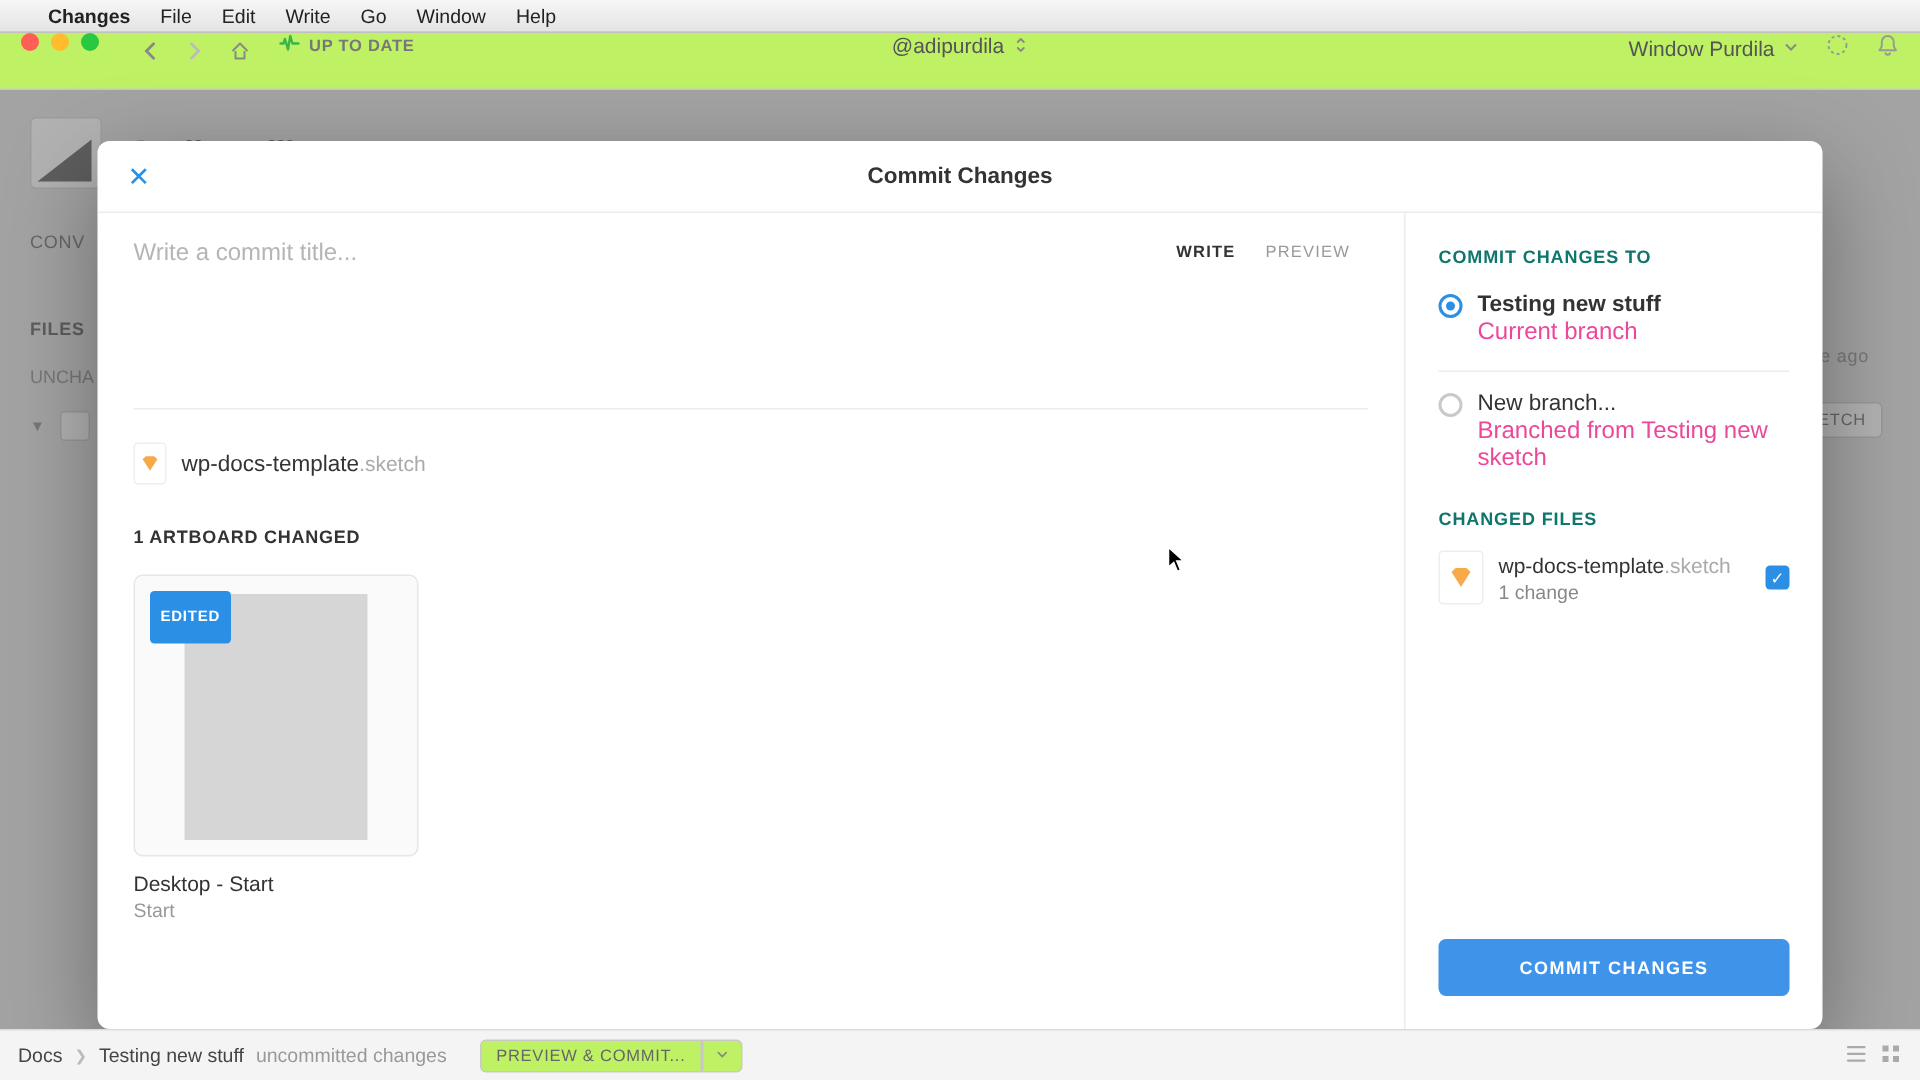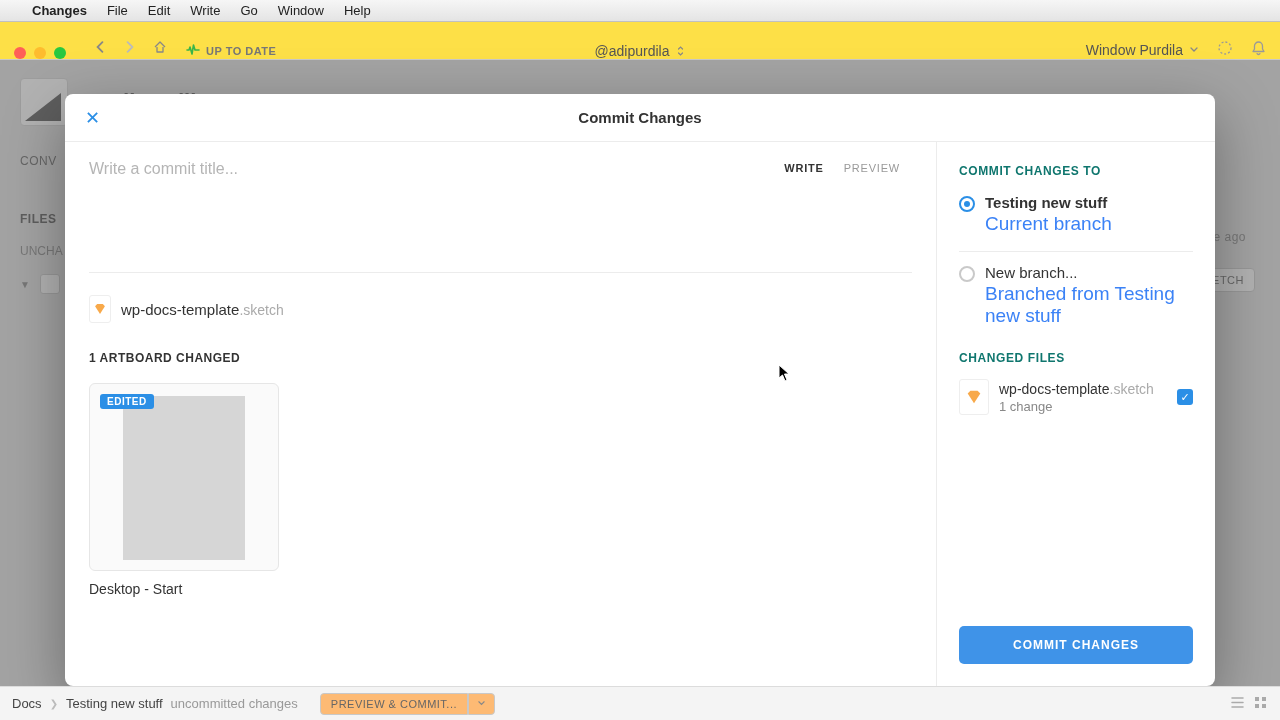--- a/index.html
+++ b/index.html
@@ -22,24 +22,24 @@
       padding: 0 12px;
       gap: 20px;
       font-size: 13px;
       border-bottom: 1px solid #c0c0c0;
     }
     .menubar .apple-icon { font-size: 14px; }
     .menubar span:nth-child(2){ font-weight: 700; }
 
     .toolbar {
       height: 38px;
-      background: #fde047;
+      background: #bef264;
       border-bottom: 1px solid #c8c8c8;
       display: flex;
-      align-items: flex-end;
+      align-items: flex-start;
       padding: 0 14px;
       gap: 6px;
       position: relative;
     }
     .traffic { display:flex; gap:8px; margin-right: 16px; }
     .dot { width:12px;height:12px;border-radius:50%; }
     .dot.red{background:#ff5f57}.dot.yellow{background:#febc2e}.dot.green{background:#28c840}
     .nav-btn{ width:24px;height:24px;display:flex;align-items:center;justify-content:center;color:#777;border-radius:4px;}
     .up-to-date{ display:flex; align-items:center; gap:6px; color:#777; font-size:11px; letter-spacing:.5px; font-weight:600; margin-left:8px;}
     .heartbeat{ color:#3ab54a; font-size:15px; }
@@ -78,21 +78,21 @@
     .bottombar{
       position:absolute; bottom:0; left:0; right:0; height:34px;
       background:#f4f4f4; border-top:1px solid #dcdcdc;
       display:flex; align-items:center; padding:0 12px; gap:8px;
       font-size:13px; color:#666;
     }
     .bottombar .crumb{ color:#444;}
     .bottombar .sep{ color:#bbb; font-size:10px;}
     .bottombar .muted{ color:#999;}
     .bottombar .btn{
-      border:1px solid #c8c8c8; padding:4px 10px; border-radius:4px; background:#fdba74; font-size:11px; letter-spacing:.5px; color:#666;
+      border:1px solid #c8c8c8; padding:4px 10px; border-radius:4px; background:#bef264; font-size:11px; letter-spacing:.5px; color:#666;
       display:flex; align-items:center; gap:6px;
     }
     .bottombar .btn.sep-attached{ border-left:1px solid #c8c8c8; border-radius:0 4px 4px 0; padding:4px 8px;}
     .bottombar .btn.main{ border-radius:4px 0 0 4px;}
     .bottombar .spacer{ margin-left:auto; display:flex; gap:8px; color:#999;}
 
     .modal {
       position:absolute;
       top: 94px;
       left: 65px;
@@ -140,34 +140,34 @@
     .file-line .name{ font-size:15px; color:#333;}
     .file-line .ext{ color:#aaa;}
     .artb-header{ margin-top:28px; font-size:12px; font-weight:700; letter-spacing:.5px; color:#333;}
     .artboard-card{
       margin-top:18px; width:190px; height:188px; border:1px solid #e6e6e6; border-radius:6px;
       padding:12px; position:relative; background:#fafafa;
     }
     .edited-badge{
       position:absolute; top:10px; left:10px;
       background:#2b8fe6; color:#fff; font-size:10px; letter-spacing:.5px; font-weight:600;
-      padding:2px 7px; border-radius:3px;
+      padding:12px 7px; border-radius:3px;
     }
     .artboard-preview{ width:122px; height:164px; background:#d6d6d6; margin:0 auto;}
     .artboard-title{ margin-top:10px; font-size:14px; color:#333;}
     .artboard-sub{ font-size:13px; color:#999; margin-top:2px;}
 
     .right-pane{ width:278px; padding:22px 22px; display:flex; flex-direction:column;}
     .rp-header{ font-size:12px; font-weight:700; letter-spacing:.6px; color:#0f766e;}
     .radio-row{ display:flex; align-items:flex-start; gap:10px; margin-top:16px;}
     .radio-row .radio{ width:16px;height:16px;border-radius:50%;border:2px solid #2b8fe6;position:relative;flex-shrink:0;margin-top:2px;}
     .radio-row .radio.checked::after{content:"";position:absolute;inset:3px;background:#2b8fe6;border-radius:50%;}
     .radio-row .radio.unchecked{border-color:#c9c9c9;}
     .radio-row .lbl{ font-size:15px; font-weight:600; color:#333;}
-    .radio-row .sub{ font-size:19px; color:#3b82f6; margin-top:2px;}
+    .radio-row .sub{ font-size:16px; color:#ec4899; margin-top:2px;}
     .rp-divider{ border-top:1px solid #ececec; margin:16px 0 6px;}
     .rp-section2{ margin-top:24px;}
     .changed-file{ display:flex; align-items:center; gap:10px; margin-top:14px;}
     .changed-file .sketch-icon{ width:30px;height:36px;}
     .changed-file .sketch-icon svg{width:18px;height:18px;}
     .changed-file .ctext{ flex:1;}
     .changed-file .ctext .fname{ font-size:14px; color:#333;}
     .changed-file .ctext .ext{ color:#aaa;}
     .changed-file .ctext .csub{ font-size:13px; color:#888; margin-top:2px;}
     .checkbox{
@@ -296,39 +296,40 @@
           <div>
             <span class="name">wp-docs-template</span><span class="ext">.sketch</span>
           </div>
         </div>
         <div class="artb-header">1 ARTBOARD CHANGED</div>
         <div class="artboard-card">
           <div class="edited-badge">EDITED</div>
           <div class="artboard-preview"></div>
         </div>
         <div class="artboard-title">Desktop - Start</div>
+        <div class="artboard-sub">Start</div>
       </div>
     </div>
 
     <div class="right-pane">
       <div class="rp-header">COMMIT CHANGES TO</div>
 
       <div class="radio-row">
         <div class="radio checked"></div>
         <div>
           <div class="lbl">Testing new stuff</div>
           <div class="sub">Current branch</div>
         </div>
       </div>
       <div class="rp-divider"></div>
       <div class="radio-row" style="margin-top:6px;">
         <div class="radio unchecked"></div>
         <div>
           <div class="lbl" style="font-weight:500">New branch...</div>
-          <div class="sub">Branched from Testing new stuff</div>
+          <div class="sub">Branched from Testing new sketch</div>
         </div>
       </div>
 
       <div class="rp-section2">
         <div class="rp-header">CHANGED FILES</div>
         <div class="changed-file">
           <div class="sketch-icon">
             <svg viewBox="0 0 20 20">
                 <path d="M3 6 L6 3h8l3 3-7 11z" fill="#f8a94a"></path>
               </svg>

